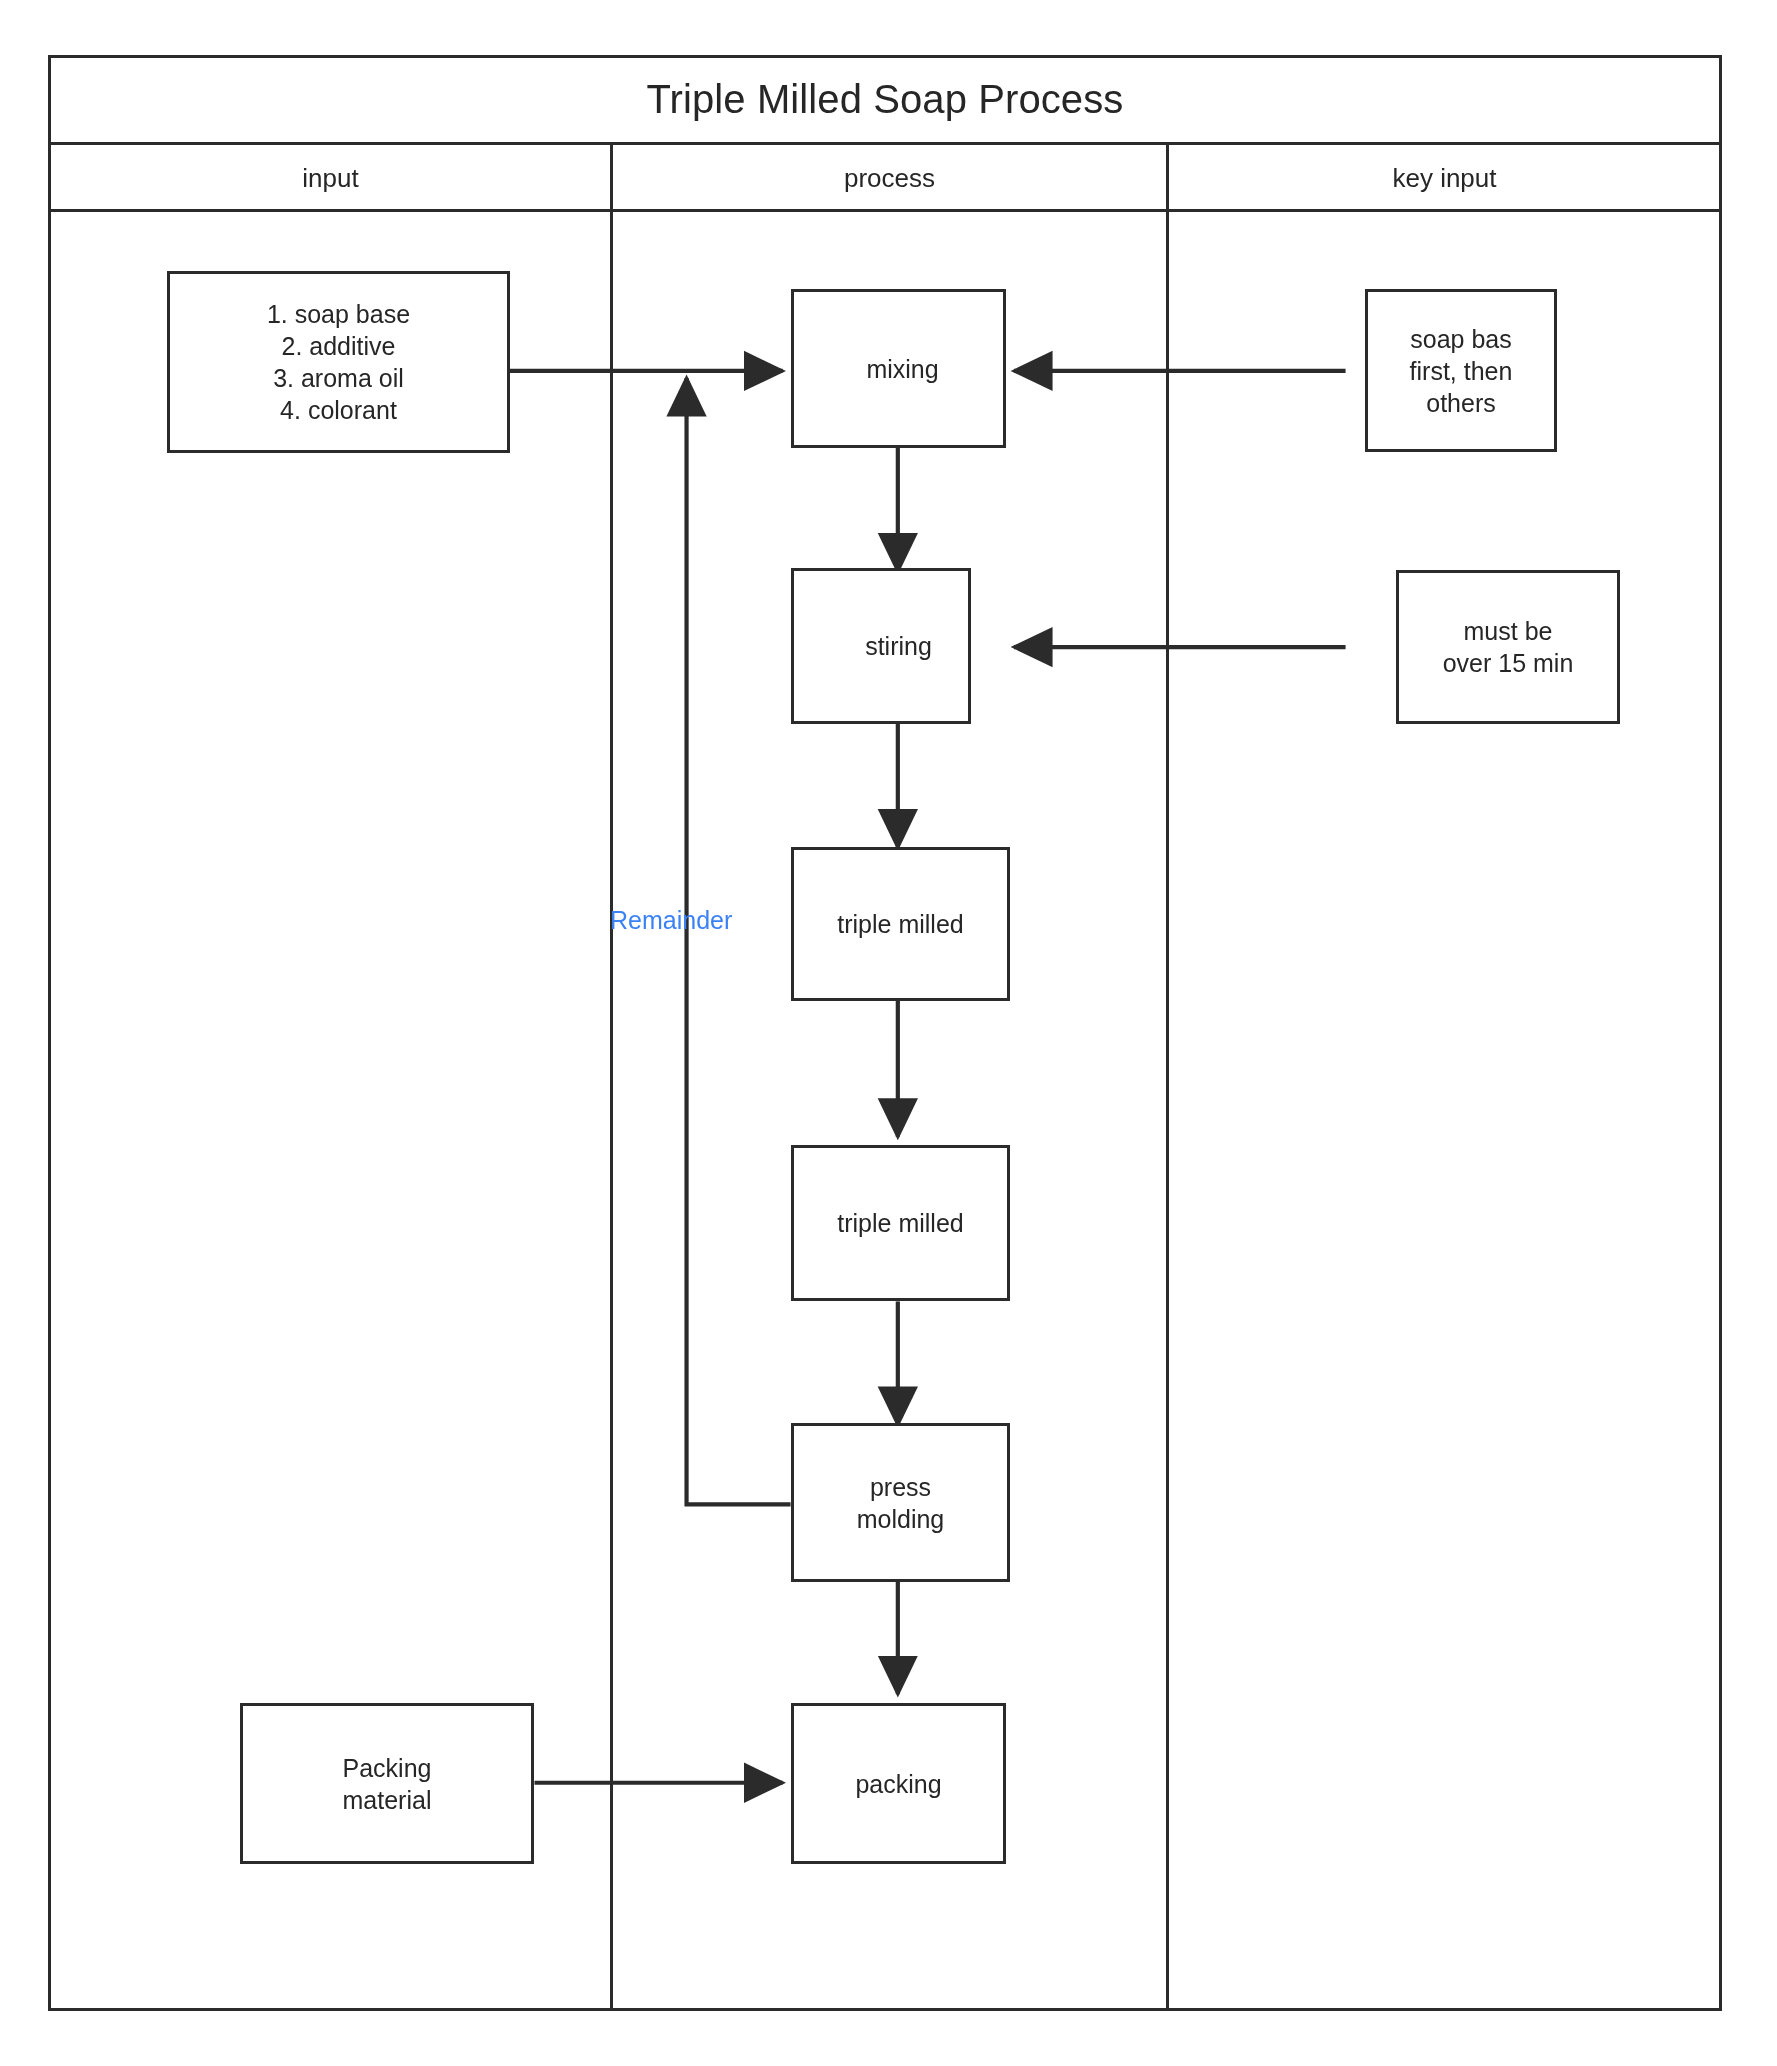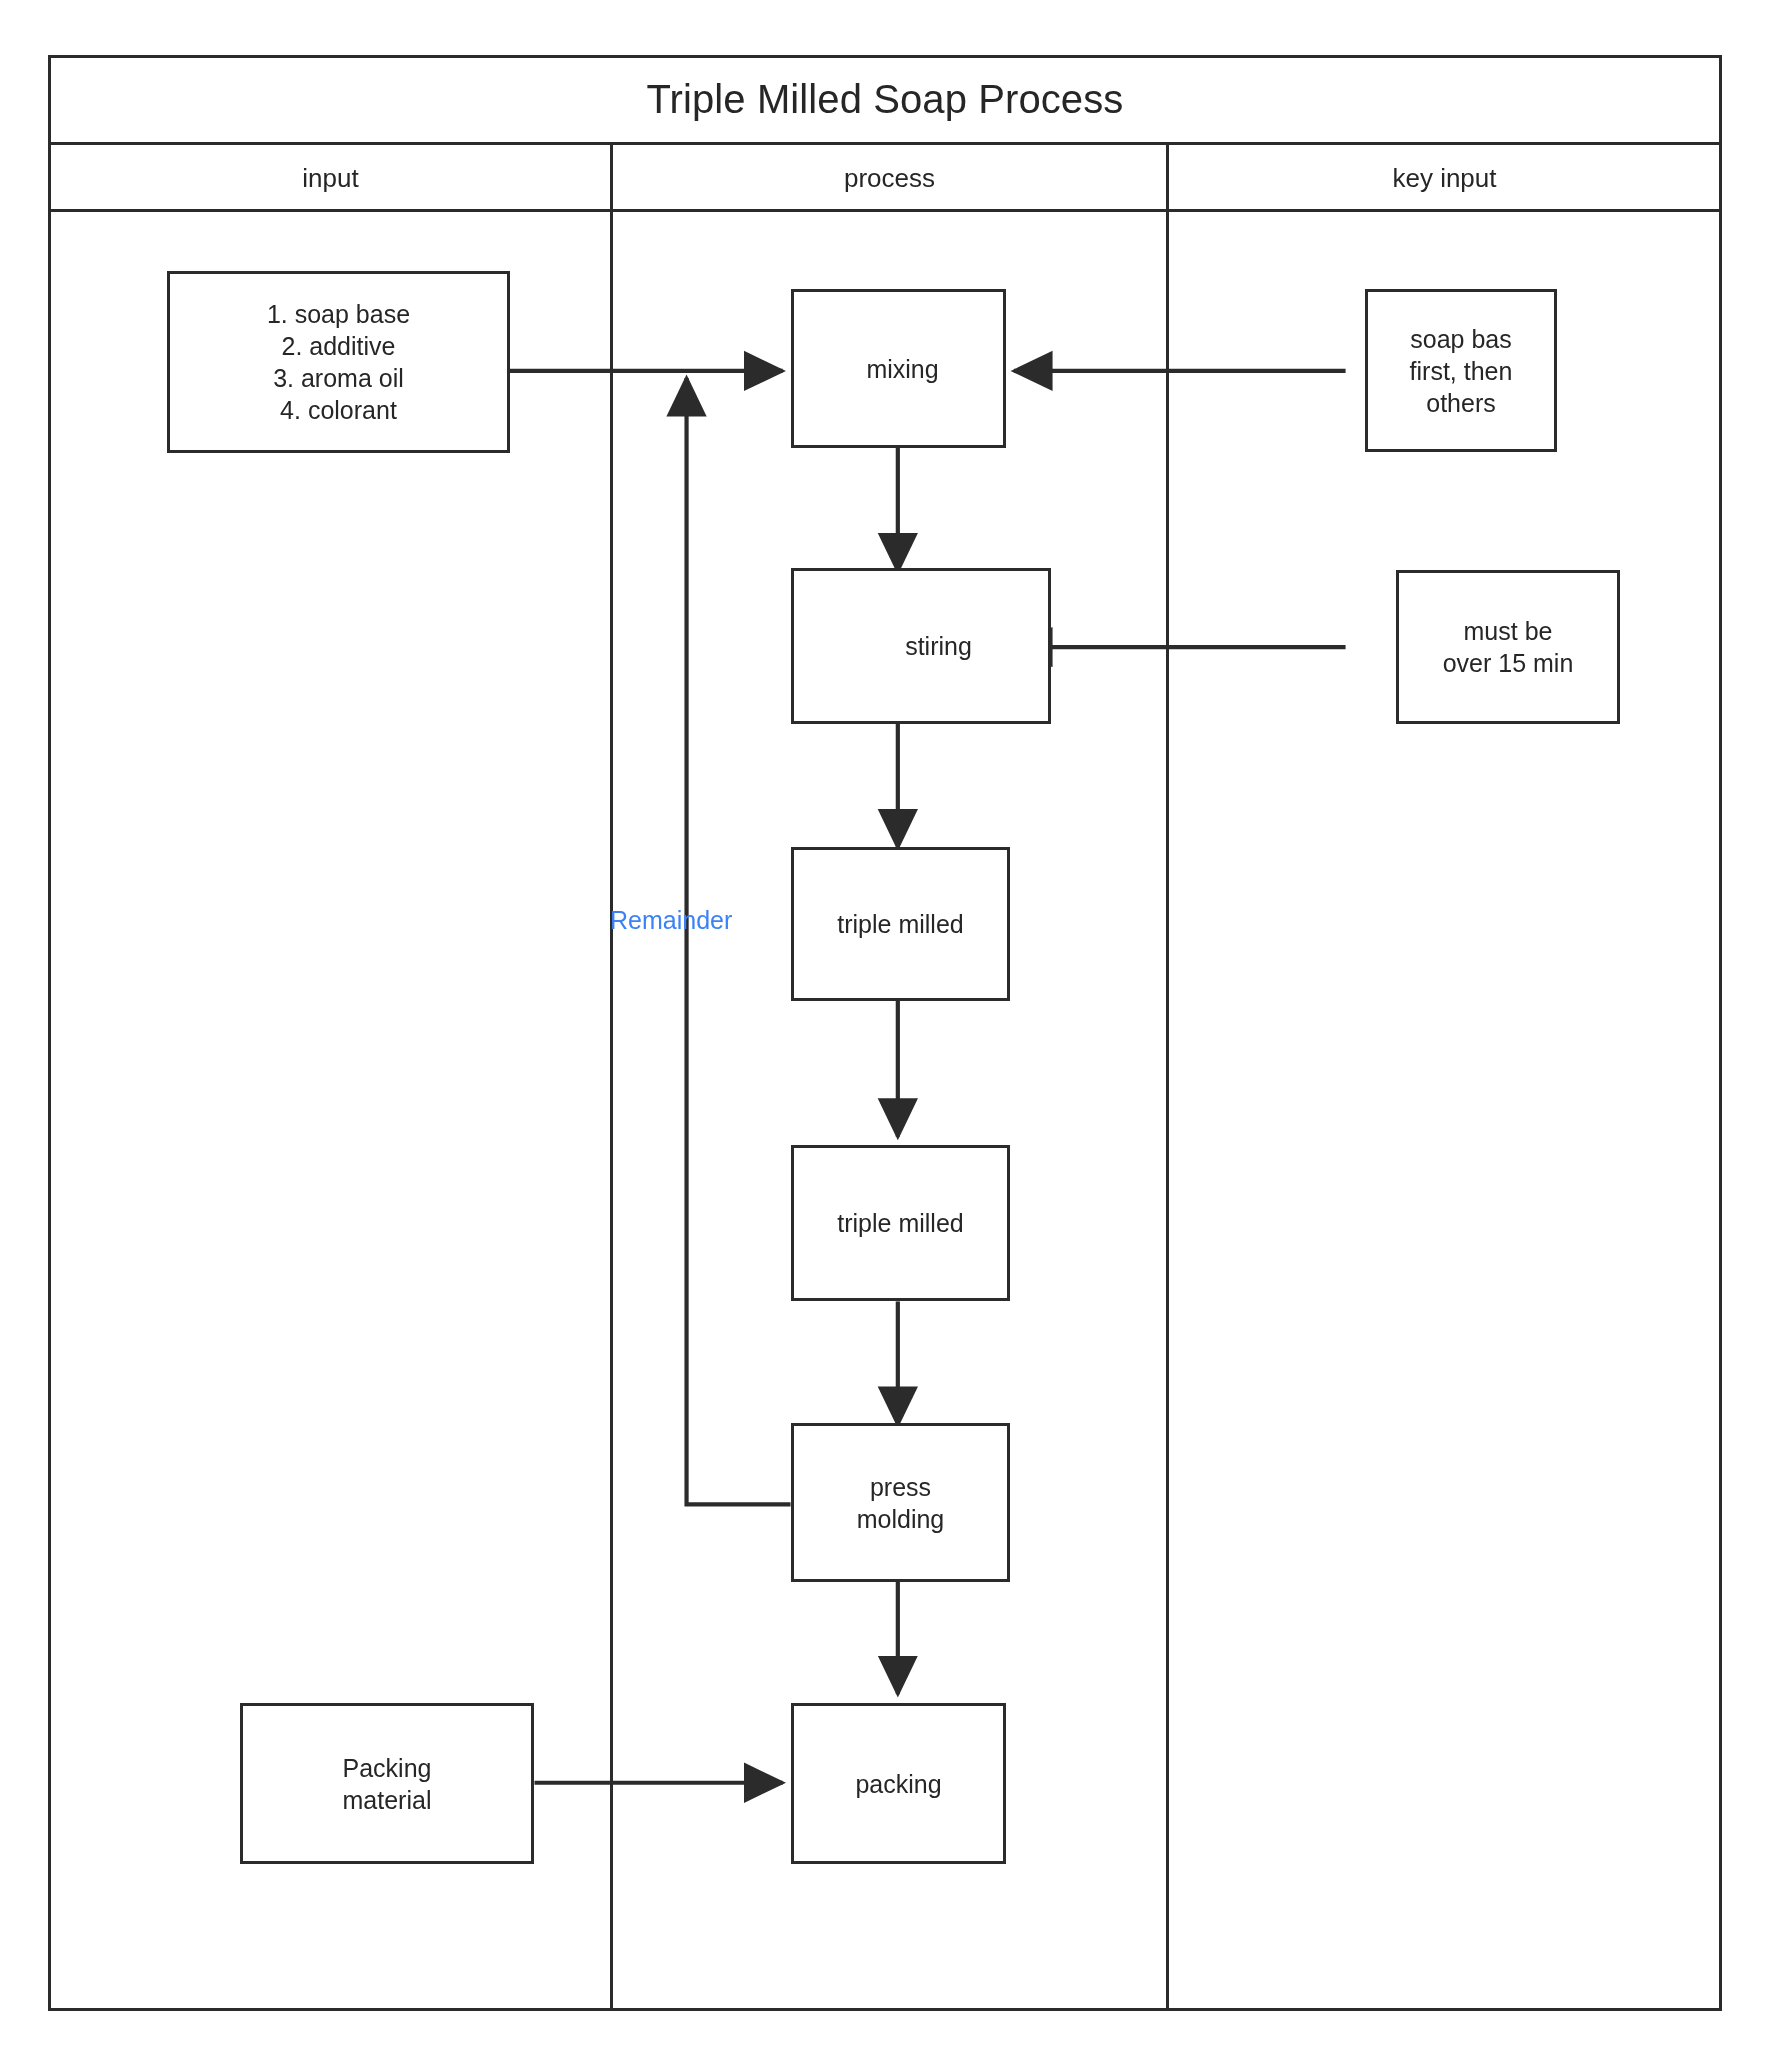--- a/index.html
+++ b/index.html
@@ -157,21 +157,21 @@
   <div class="node" style="left:167px; top:271px; width:343px; height:182px;">1. soap base
 2. additive
 3. aroma oil
 4. colorant</div>
 
   <div class="node" style="left:240px; top:1703px; width:294px; height:161px;">Packing
 material</div>
 
   <div class="node" style="left:791px; top:289px; width:215px; height:159px;padding-left:8px;">mixing</div>
 
-  <div class="node" style="left:791px; top:568px; width:260px; height:156px;padding-left:35px;">stiring</div>
+  <div class="node" style="left:791px; top:568px; width:180px; height:156px;padding-left:35px;">stiring</div>
 
   <div class="node" style="left:791px; top:847px; width:219px; height:154px;">triple milled</div>
 
   <div class="node" style="left:791px; top:1145px; width:219px; height:156px;">triple milled</div>
 
   <div class="node" style="left:791px; top:1423px; width:219px; height:159px;">press
 molding</div>
 
   <div class="node" style="left:791px; top:1703px; width:215px; height:161px;">packing</div>
 

